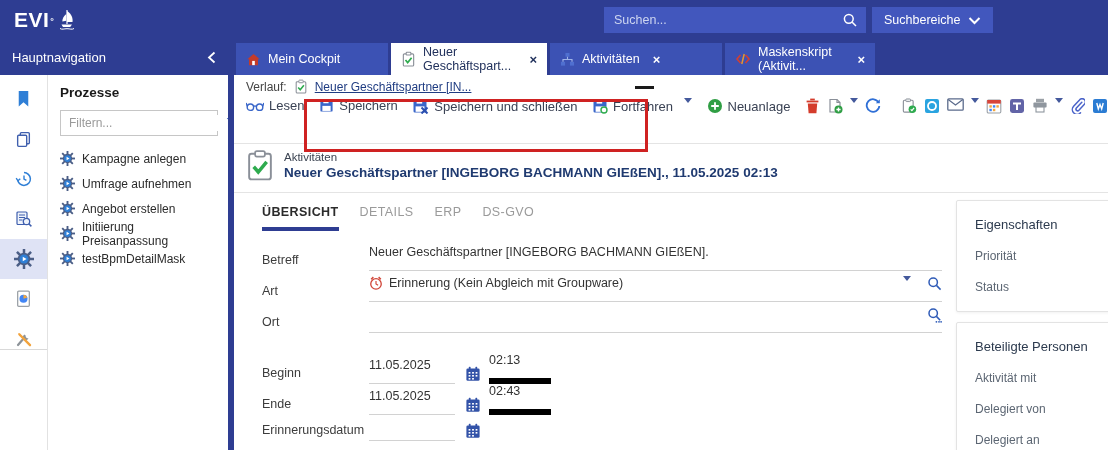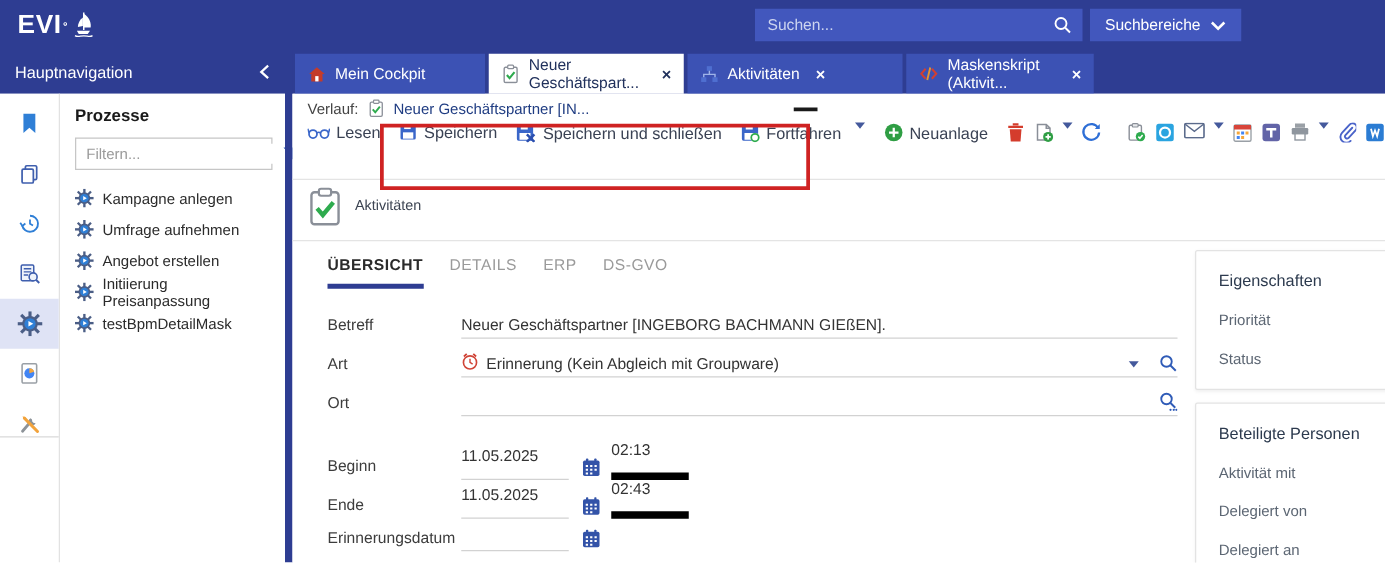--- a/index.html
+++ b/index.html
@@ -44,21 +44,21 @@
   .filterbox input::placeholder{color:#9a9a9a}
   .plist{margin-top:10px}
   .pitem{display:flex;align-items:center;gap:7px;font-size:12px;color:#2b2b2b;height:25px;cursor:pointer}
 
   .vstrip{left:228px;top:40px;width:6px;height:410px;background:#2e3d92}
 
   
   .content{left:234px;top:75px;width:874px;height:375px;background:#fff}
   .historyrow{position:absolute;left:0;top:0;width:874px;height:23px;display:flex;align-items:center;
               gap:7px;padding-left:12px;font-size:12px;color:#444}
-  .hlink{color:#1f3c82;cursor:pointer}
+  .hlink{color:#1f3c82;text-decoration:underline;cursor:pointer}
   .dash{position:absolute;left:401px;top:11px;width:19px;height:2.5px;background:#1a1a1a}
 
   .toolbar{position:absolute;left:0;top:23px;width:874px;height:45px;display:flex;align-items:flex-start;
            gap:7px;padding-left:12px;font-size:13px;color:#3a4254;box-sizing:border-box}
   .tbtn{display:inline-flex;align-items:center;gap:5px;cursor:pointer;white-space:nowrap}
   .caret{width:0;height:0;border-left:4px solid transparent;border-right:4px solid transparent;
          border-top:5px solid #44599c;cursor:pointer}
   .vsep{width:1px;height:18px;background:#d8d8d8;margin:0 3px}
   .hl{position:absolute;left:70px;top:24px;width:338px;height:47px;border:3px solid #cf2222;z-index:6;pointer-events:none}
 
@@ -69,21 +69,21 @@
   .div2{position:absolute;left:0;top:117px;width:874px;height:1px;background:#e4e4e4}
 
   
   .ftabs{position:absolute;left:28px;top:130px;display:flex;gap:21px;font-size:12.5px}
   .ftab{color:#9a9a9a;cursor:pointer;padding-bottom:8px;letter-spacing:.4px}
   .ftab.active{color:#2b2b2b;font-weight:bold;border-bottom:4px solid #2e3d92}
 
   
   .frow{position:absolute;left:28px;width:680px;display:flex;align-items:flex-end}
   .flabel{width:107px;font-size:12.5px;color:#3c3c3c;padding-bottom:4px}
-  .fline{flex:1;border-bottom:1px solid #d2d2d2;display:flex;align-items:flex-end;gap:6px;
+  .fline{flex:1;border-bottom:1px solid #d2d2d2;display:flex;align-items:flex-start;gap:6px;
          padding-bottom:3px;min-height:22px;font-size:12.5px;color:#333}
   .fline .grow{flex:1}
   .dateline{width:86px;border-bottom:1px solid #d2d2d2;padding-bottom:3px;min-height:22px;font-size:12.5px;color:#333}
   .timeline{width:62px;border-bottom:6px solid #000000;padding-bottom:3px;min-height:22px;font-size:12.5px;color:#333;margin-left:8px}
   .calbtn{margin:0 0 2px 10px;cursor:pointer}
 
   
   .card{position:absolute;left:722px;width:162px;background:#fff;border:1px solid #e3e3e3;border-radius:2px;
         box-shadow:0 1px 3px rgba(0,0,0,.06);padding:16px 0 12px 18px;box-sizing:border-box}
   .cardtitle{font-size:13px;color:#2c3a4e}
@@ -534,20 +534,21 @@
   <div class="rechead">
     <span class="ic">
       <svg width="28" height="32" viewBox="0 0 16 18">
           <rect x="1.8" y="2.6" width="12.4" height="14.6" rx="1.4" fill="#fff" stroke="#8a8f98" stroke-width="1.1"></rect>
           <rect x="5.2" y="1" width="5.6" height="3.2" rx="1" fill="#fff" stroke="#8a8f98" stroke-width="1"></rect>
           <path d="M4.4 10l2.6 3 4.8-5.8" fill="none" stroke="#2eab4e" stroke-width="2"></path>
         </svg>
     </span>
     <span>
       <div class="rectype">Aktivitäten</div>
+      <div class="rectitle">Neuer Geschäftspartner [INGEBORG BACHMANN GIEßEN]., 11.05.2025 02:13</div>
     </span>
   </div>
   <div class="div2"></div>
 
   <div class="ftabs">
     <span class="ftab active">ÜBERSICHT</span>
     <span class="ftab">DETAILS</span>
     <span class="ftab">ERP</span>
     <span class="ftab">DS-GVO</span>
   </div>

